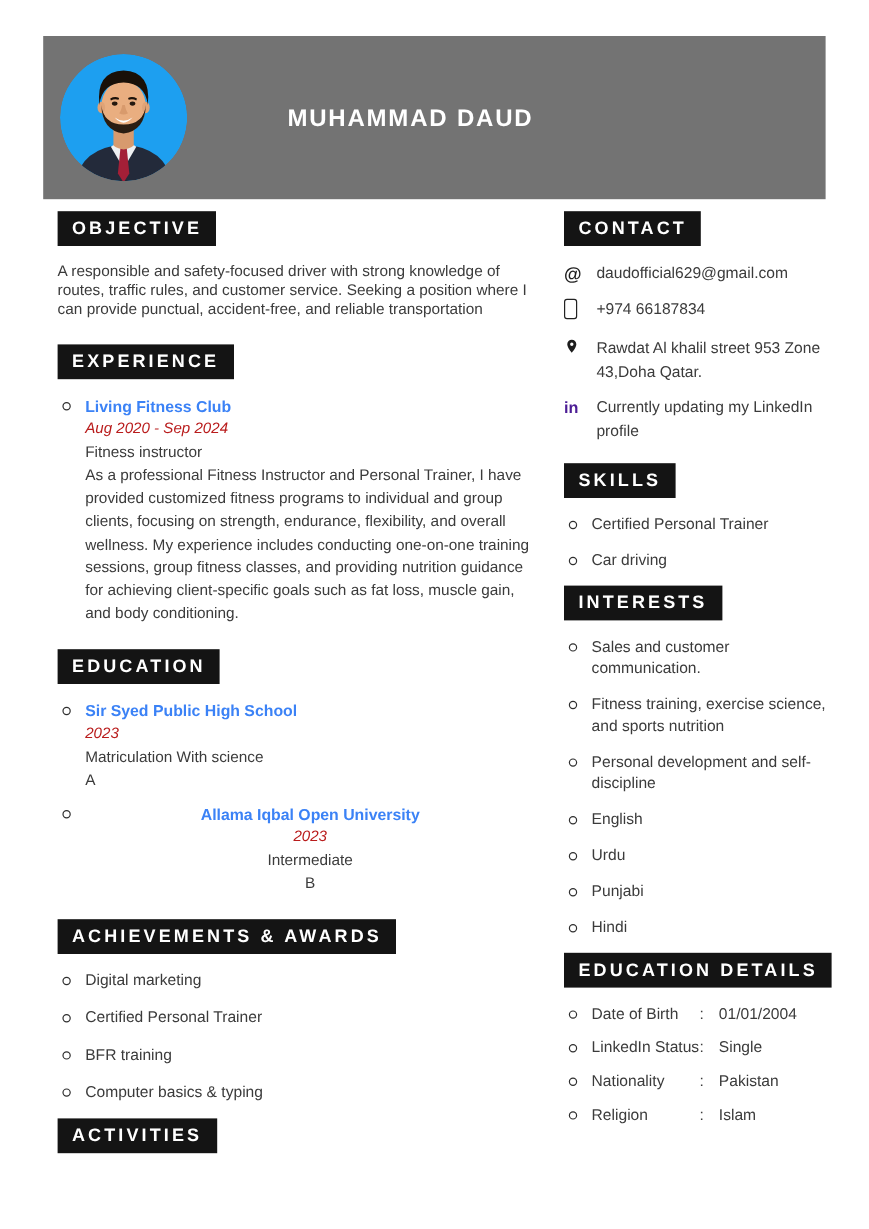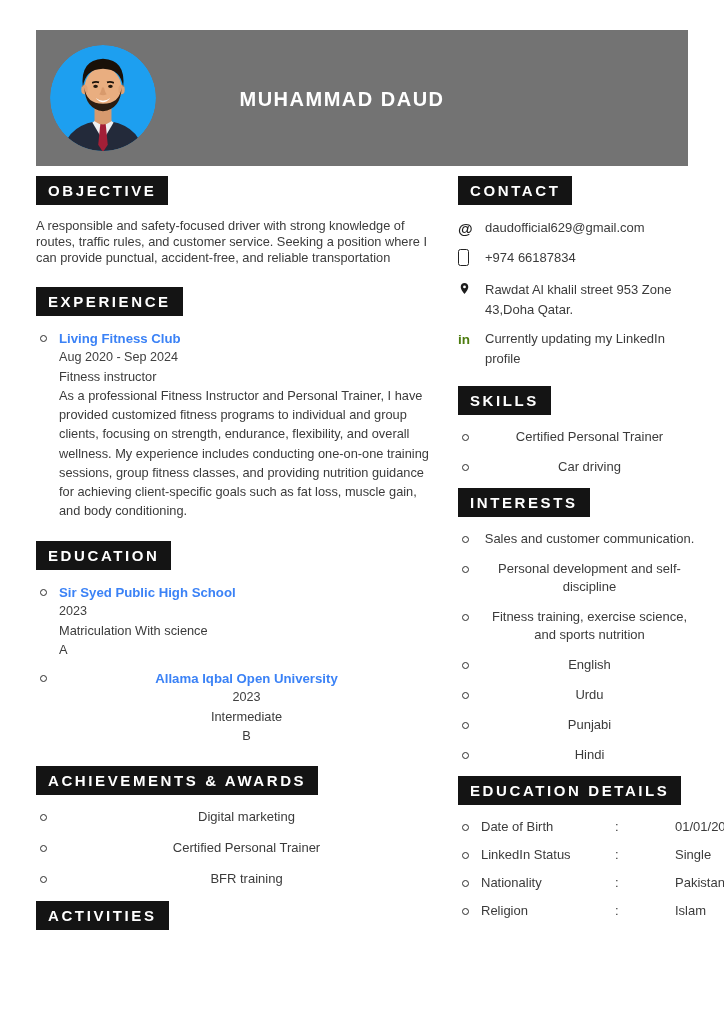--- a/index.html
+++ b/index.html
@@ -8,56 +8,56 @@
     font-family:"Liberation Sans",sans-serif;color:#3b3b3b;overflow:hidden;
     margin:0 auto;
   }
   
   .header{position:absolute;left:36px;top:30px;width:652px;height:136px;background:#737373;}
   .photo-wrap{position:absolute;left:14px;top:15px;width:106px;height:106px;border-radius:50%;overflow:hidden;}
   .photo-wrap svg{display:block;width:106px;height:106px;}
   .name{position:absolute;left:0;right:40px;top:58px;text-align:center;color:#ffffff;
         font-size:20px;font-weight:bold;letter-spacing:1.5px;}
   
-  .columns{position:absolute;left:36px;top:176px;right:26px;display:flex;gap:24px;}
+  .columns{position:absolute;left:48px;top:176px;right:26px;display:flex;gap:24px;}
   .col-left{width:398px;flex:none;}
   .col-right{flex:1;min-width:0;}
   
   .badge{display:inline-block;background:#141414;color:#ffffff;font-weight:bold;
          font-size:15px;letter-spacing:2.6px;padding:7px 12px;line-height:1;}
   .badge-row{margin:0 0 13px 0;}
   .mt-sec{margin-top:21px;}
   
   .para{font-size:12.8px;line-height:16px;color:#3b3b3b;margin:0 0 6px 0;}
   
   .entry{position:relative;padding-left:19px;margin:2px 0 10px 4px;}
   .entry .dot{position:absolute;left:0;top:6px;width:5px;height:5px;border:1.5px solid #2f2f2f;border-radius:50%;}
   .entry-title{font-size:13.2px;font-weight:bold;color:#3b82f6;line-height:19px;}
-  .entry-date{font-size:12.6px;color:#404040;line-height:19px;}
+  .entry-date{font-size:12.6px;font-style:italic;color:#b91c1c;line-height:19px;}
   .entry-line{font-size:12.8px;color:#3b3b3b;line-height:19px;}
   .entry-desc{font-size:12.8px;color:#3b3b3b;line-height:19.2px;}
   
-  .blist{list-style:none;margin:0;padding:0 0 0 4px;text-align:center;}
+  .blist{list-style:none;margin:0;padding:0 0 0 4px;}
   .blist li{position:relative;padding-left:19px;font-size:13px;color:#3b3b3b;
             line-height:18px;margin:0 0 13px 0;}
   .blist li::before{content:"";position:absolute;left:0;top:6px;width:5px;height:5px;
             border:1.5px solid #2f2f2f;border-radius:50%;}
   .blist-tight li{margin-bottom:12px;}
   
   .contact-row{display:flex;margin:0 0 9px 0;}
   .contact-icon{flex:none;width:27px;padding-top:1px;font-size:14px;font-weight:bold;color:#1d1d1d;line-height:20px;}
   .contact-text{font-size:13px;color:#3b3b3b;line-height:20px;min-width:0;}
   .at-glyph{font-size:15px;font-weight:bold;}
   .phone-shape{display:inline-block;width:9px;height:15px;border:1.7px solid #222;border-radius:2.5px;}
   .pin-svg,.in-glyph{display:inline-block;}
   .pin-svg svg{width:13px;height:15px;fill:#1d1d1d;}
-  .in-glyph{font-weight:bold;font-size:13.5px;color:#4d7c0f;letter-spacing:0;}
+  .in-glyph{font-weight:bold;font-size:13.5px;color:#4c1d95;letter-spacing:0;}
   
   .pd-row{position:relative;display:flex;padding-left:19px;margin:0 0 10px 4px;
-          font-size:13px;line-height:18px;color:#3b3b3b;gap:44px;}
+          font-size:13px;line-height:18px;color:#3b3b3b;}
   .pd-row::before{content:"";position:absolute;left:0;top:6px;width:5px;height:5px;
           border:1.5px solid #2f2f2f;border-radius:50%;}
   .pd-label{flex:none;width:90px;}
   .pd-colon{flex:none;width:16px;color:#3b3b3b;}
   .pd-value{flex:1;min-width:0;}
 </style>
 </head>
 <body>
 
 <div class="page">
@@ -136,20 +136,21 @@
         <div class="entry-date">2023</div>
         <div class="entry-line">Intermediate</div>
         <div class="entry-line">B</div>
       </div>
 
       <div class="badge-row mt-sec"><span class="badge">ACHIEVEMENTS &amp; AWARDS</span></div>
       <ul class="blist">
         <li>Digital marketing</li>
         <li>Certified Personal Trainer</li>
         <li>BFR training</li>
+        <li>Computer basics &amp; typing</li>
       </ul>
 
       <div class="badge-row" style="margin-top:12px;"><span class="badge">ACTIVITIES</span></div>
     </div>
 
     <div class="col-right">
 
       <div class="badge-row"><span class="badge">CONTACT</span></div>
 
       <div class="contact-row">
@@ -175,22 +176,22 @@
 
       <div class="badge-row" style="margin-top:17px;"><span class="badge">SKILLS</span></div>
       <ul class="blist blist-tight">
         <li>Certified Personal Trainer</li>
         <li>Car driving</li>
       </ul>
 
       <div class="badge-row" style="margin-top:12px;"><span class="badge">INTERESTS</span></div>
       <ul class="blist blist-tight">
         <li>Sales and customer communication.</li>
+        <li>Fitness training, exercise science, and sports nutrition</li>
         <li>Personal development and self-discipline</li>
-        <li>Fitness training, exercise science, and sports nutrition</li>
       </ul>
 
       <ul class="blist blist-tight">
         <li>English</li>
         <li>Urdu</li>
         <li>Punjabi</li>
         <li>Hindi</li>
       </ul>
 
       <div class="badge-row" style="margin-top:12px;"><span class="badge">EDUCATION DETAILS</span></div>

